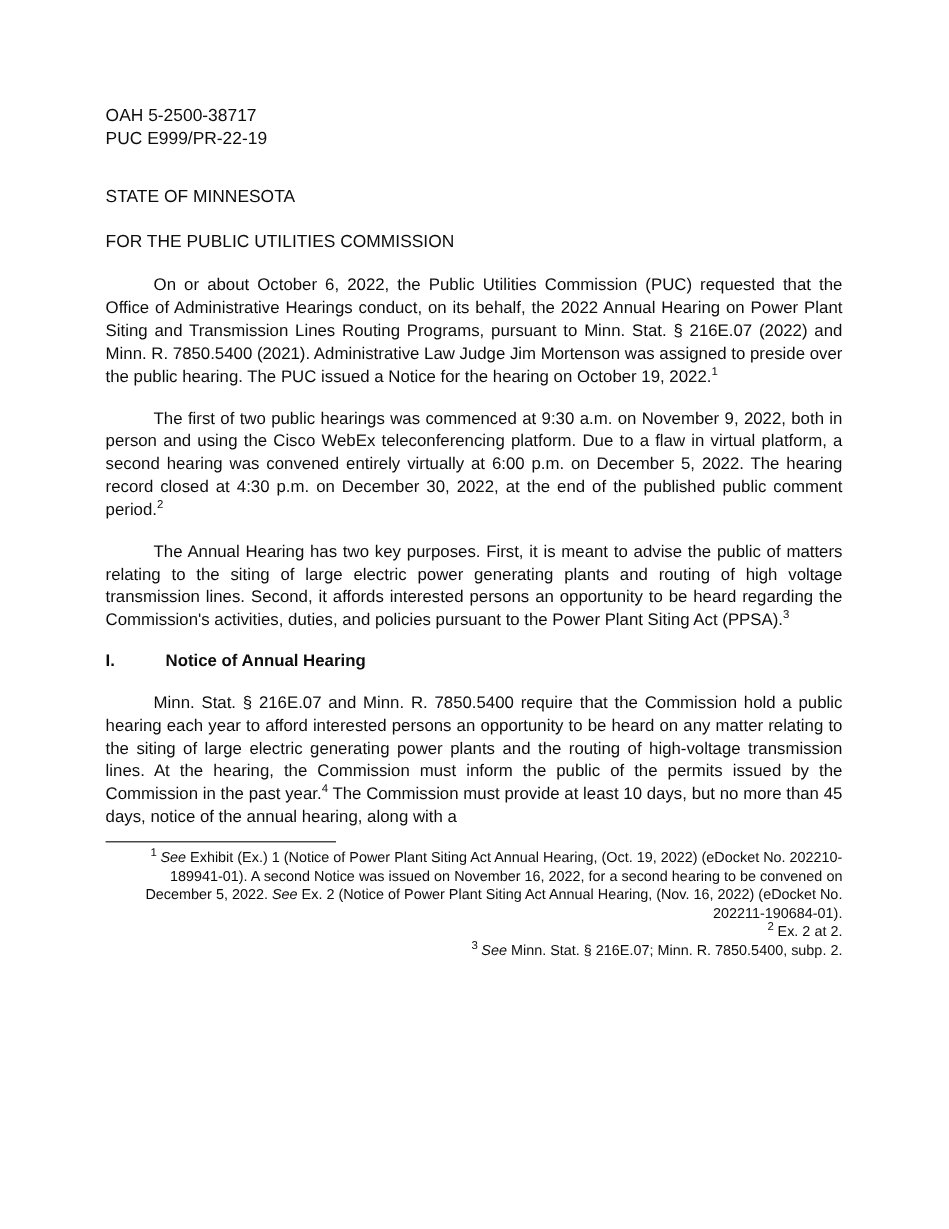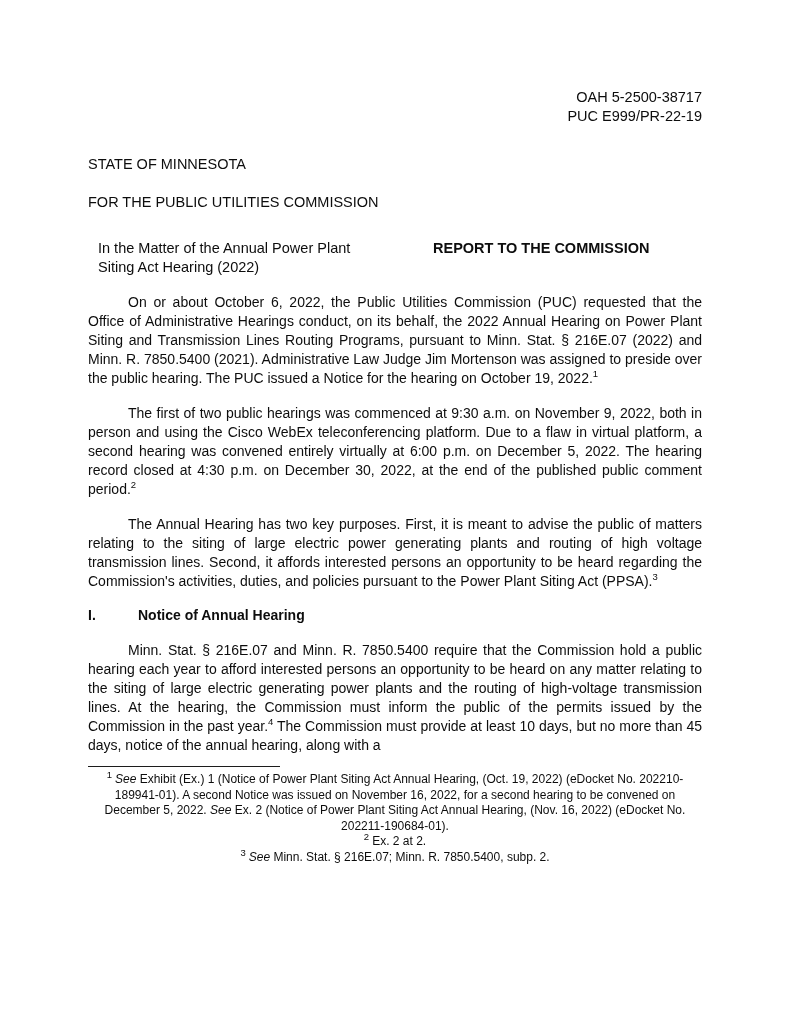--- a/index.html
+++ b/index.html
@@ -16,21 +16,20 @@
   }
   .page {
     position: relative;
     width: 791px;
     height: 1024px;
     box-sizing: border-box;
     background: #ffffff;
     padding: 88px 89px 0 88px;
   }
   .docket {
-    text-align: right;
     font-size: 14.5px;
     line-height: 19px;
     white-space: nowrap;
   }
   .court-title {
     text-align: left;
     font-size: 14.5px;
     line-height: 19px;
     margin-top: 29px;
   }
@@ -74,21 +73,21 @@
   .footnote-rule {
     width: 192px;
     height: 0;
     border-top: 1.5px solid #1c1c1c;
     margin-top: 11px;
   }
   .footnotes {
     margin-top: 5px;
     font-size: 12px;
     line-height: 15.5px;
-    text-align: center;
+    text-align: right;
   }
   .footnote { margin: 0; }
   .footnote sup { margin-right: 3px; }
   .italic { font-style: italic; }
 </style>
 </head>
 <body>
 
 <div class="page">
 
@@ -96,27 +95,20 @@
     <div>OAH 5-2500-38717</div>
     <div>PUC E999/PR-22-19</div>
   </div>
 
   <div class="court-title">
     <div>STATE OF MINNESOTA</div>
     <div class="gap"></div>
     <div>FOR THE PUBLIC UTILITIES COMMISSION</div>
   </div>
 
-  <div class="caption">
-    <div class="caption-left">
-      <div>In the Matter of the Annual Power Plant</div>
-      <div>Siting Act Hearing (2022)</div>
-    </div>
-    <div class="caption-right">REPORT TO THE COMMISSION</div>
-  </div>
 
   <p class="body"><span>On or about October 6, 2022, the Public Utilities Commission (PUC) requested that the Office of Administrative Hearings conduct, on its behalf, the 2022 Annual Hearing on Power Plant Siting and Transmission Lines Routing Programs, pursuant to Minn. Stat. § 216E.07 (2022) and Minn. R. 7850.5400 (2021). Administrative Law Judge Jim Mortenson was assigned to preside over the public hearing. The PUC issued a Notice for the hearing on October 19, 2022.</span><sup>1</sup></p>
 
   <p class="body"><span>The first of two public hearings was commenced at 9:30 a.m. on November 9, 2022, both in person and using the Cisco WebEx teleconferencing platform. Due to a flaw in virtual platform, a second hearing was convened entirely virtually at 6:00 p.m. on December 5, 2022. The hearing record closed at 4:30 p.m. on December 30, 2022, at the end of the published public comment period.</span><sup>2</sup></p>
 
   <p class="body"><span>The Annual Hearing has two key purposes. First, it is meant to advise the public of matters relating to the siting of large electric power generating plants and routing of high voltage transmission lines. Second, it affords interested persons an opportunity to be heard regarding the Commission's activities, duties, and policies pursuant to the Power Plant Siting Act (PPSA).</span><sup>3</sup></p>
 
   <div class="section-heading">
     <span class="section-number">I.</span>
     <span>Notice of Annual Hearing</span>

